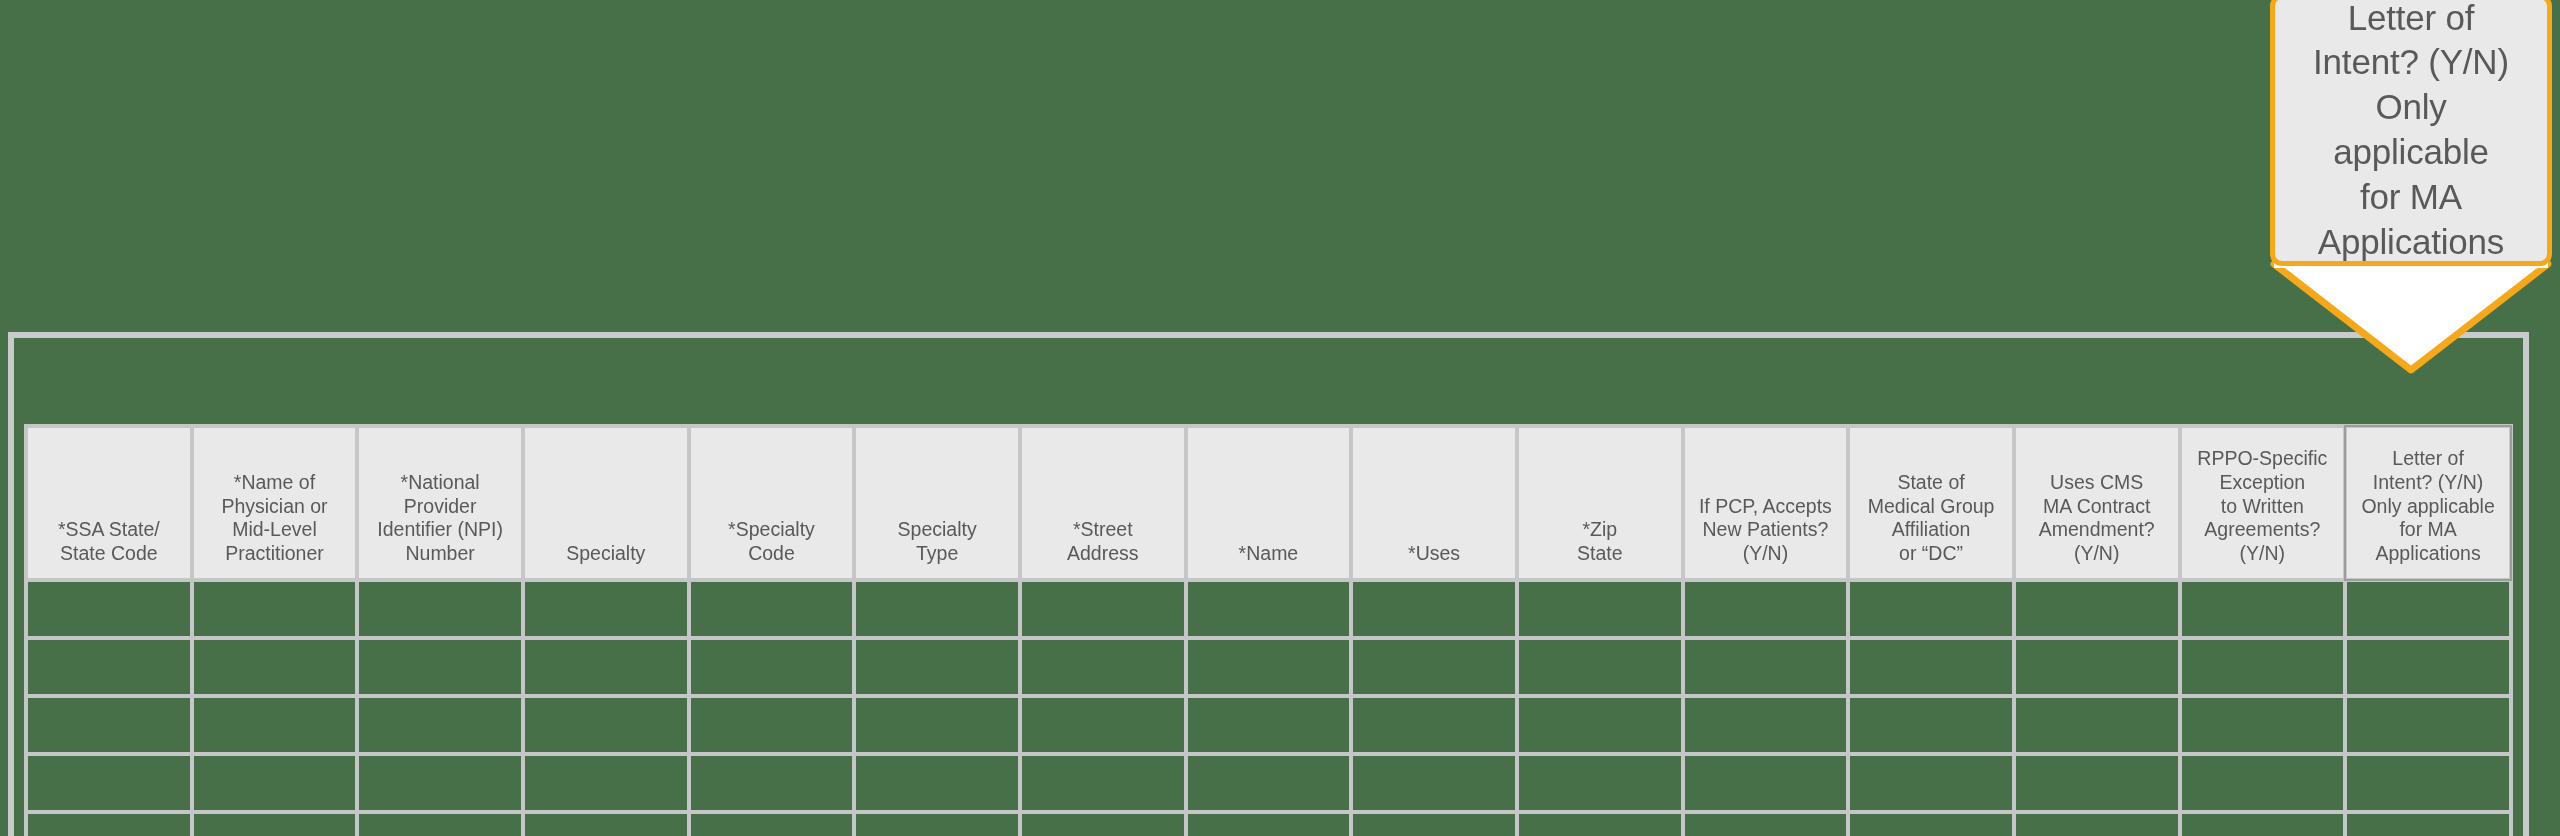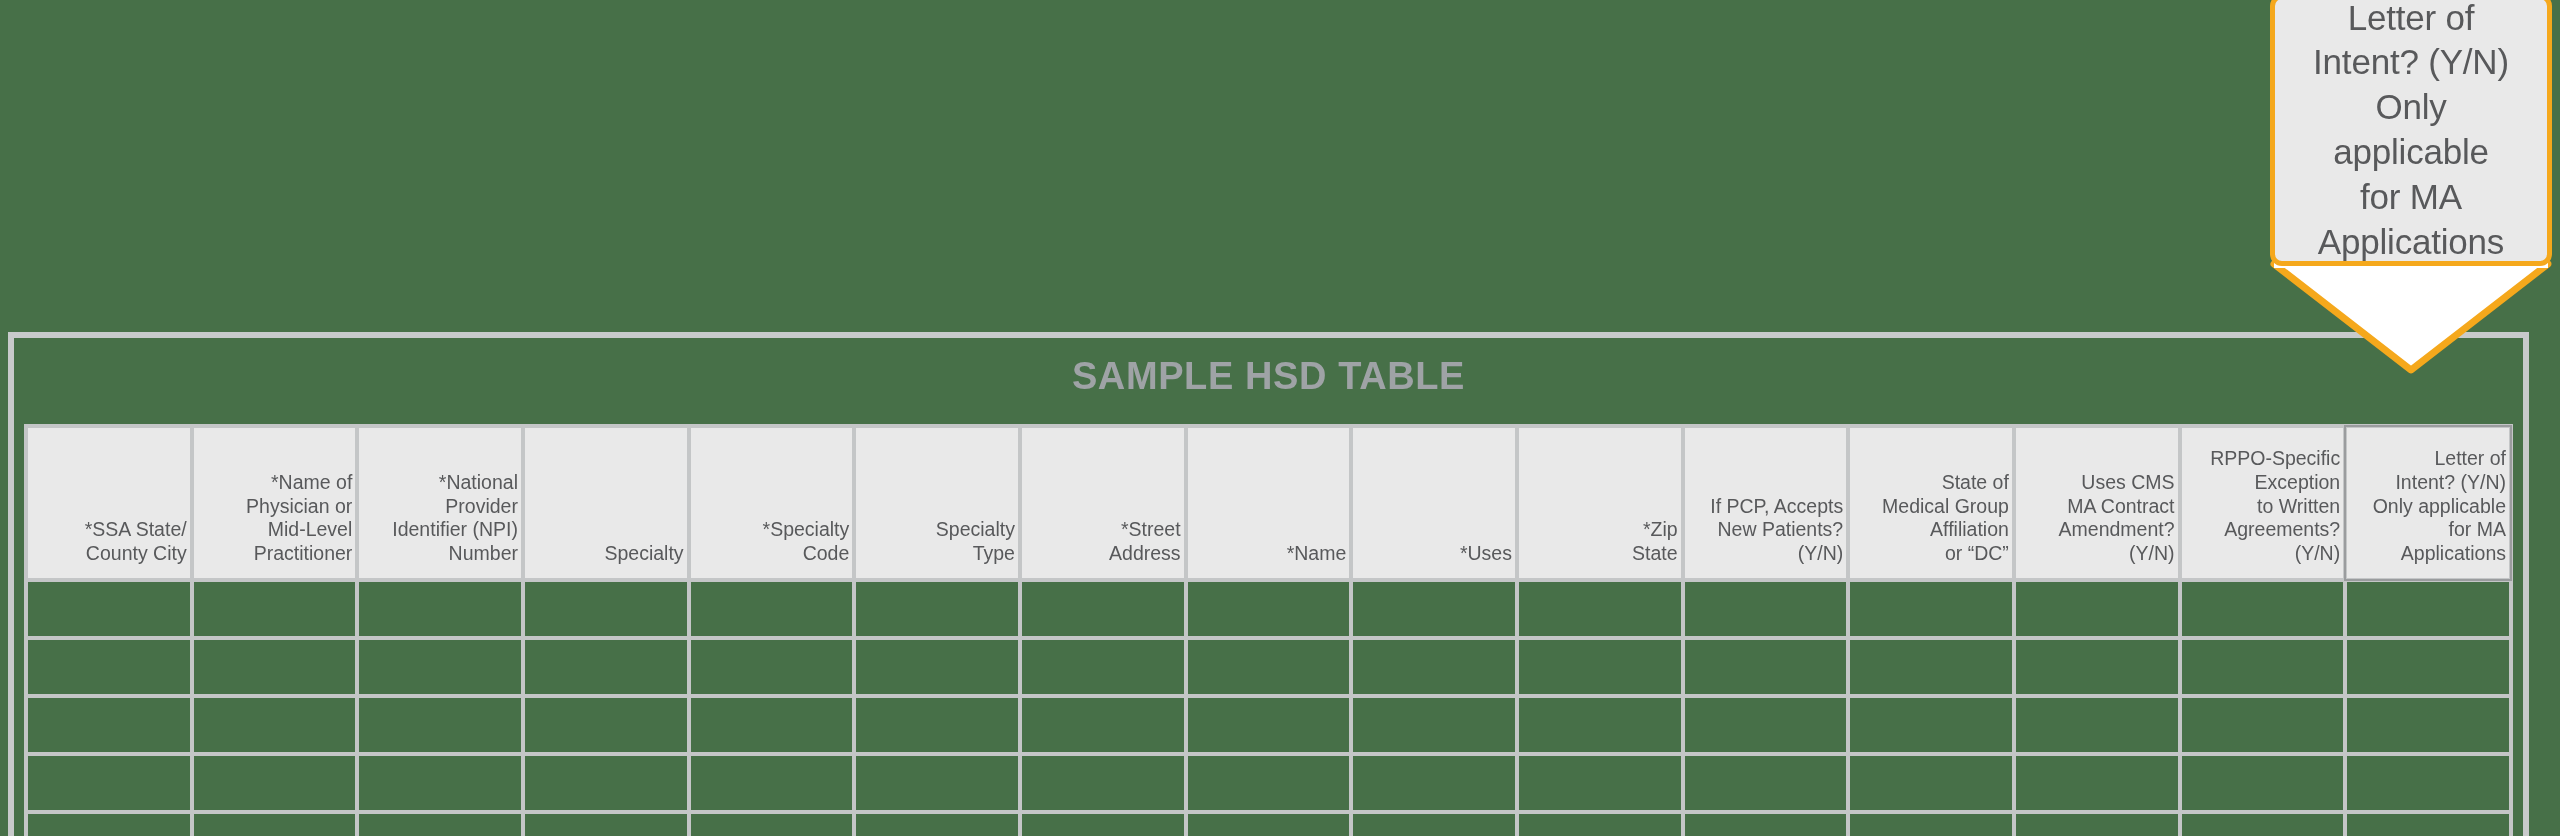--- a/index.html
+++ b/index.html
@@ -92,21 +92,21 @@
     border-spacing: 4px;
     table-layout: fixed;
   }
   #hsd-table th {
     background: #e9e9e9;
     color: #58595b;
     font-weight: normal;
     font-size: 19.5px;
     line-height: 1.22;
     vertical-align: bottom;
-    text-align: right;
+    text-align: center;
     height: 150px;
     padding: 4px 3px 12px 3px;
     white-space: pre-line;
     box-sizing: border-box;
   }
   #hsd-table th.highlighted {
     outline: 2px solid #9a9c9e;
     outline-offset: 1px;
   }
   #hsd-table td {
@@ -123,29 +123,28 @@
     height: 420px;
     background: #c4c6c7;
     z-index: -1;
   }
 </style>
 </head>
 <body>
 
 <div id="table-frame">
 
-  <div id="table-title">SAMPLE HSD TABLE</div>
 
   <div id="grid-bg"></div>
 
   <table id="hsd-table">
     <thead>
       <tr id="header-row">
           <th>*SSA State/
-County City</th>
+State Code</th>
           <th>*Name of
 Physician or
 Mid-Level
 Practitioner</th>
           <th>*National
 Provider
 Identifier (NPI)
 Number</th>
           <th>Specialty</th>
           <th>*Specialty

